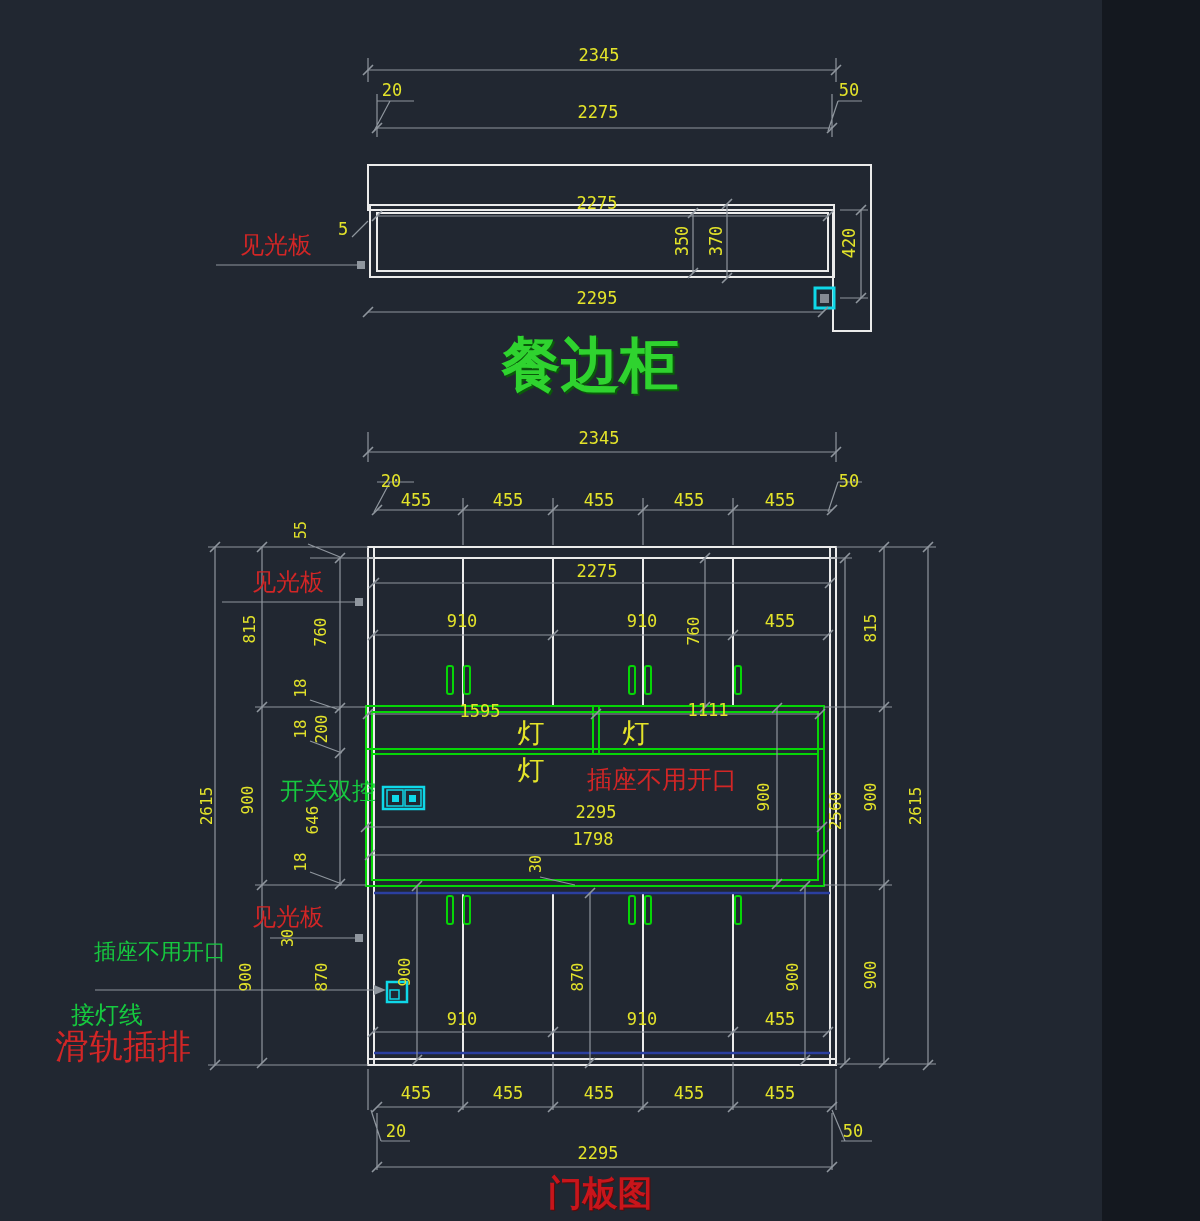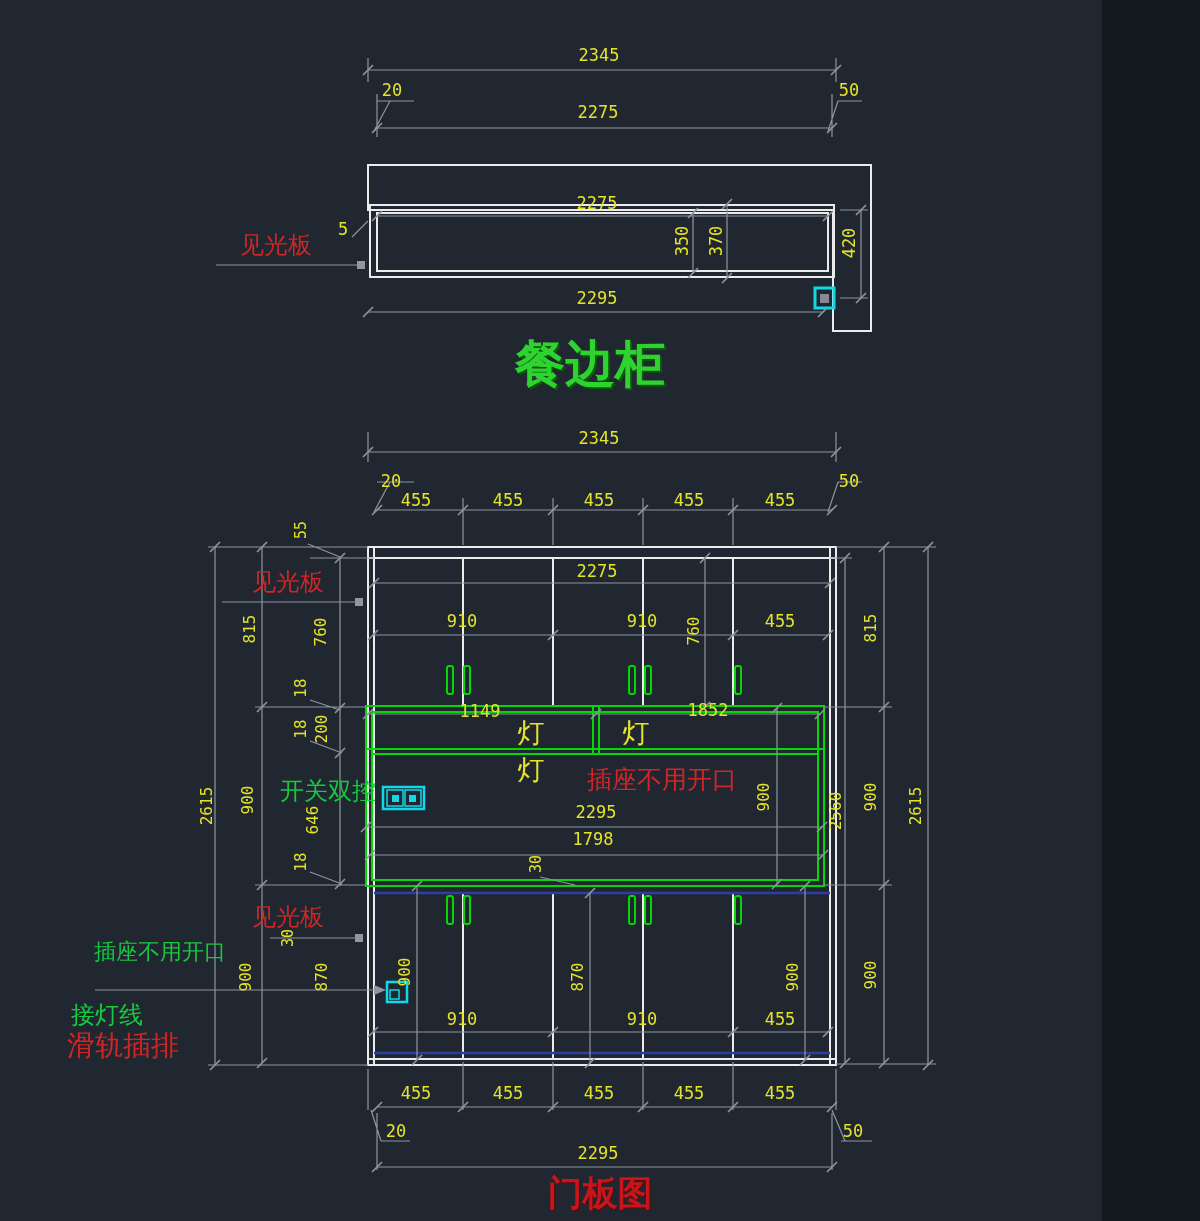--- a/index.html
+++ b/index.html
@@ -173,21 +173,21 @@
       <div class="ann" style="left: 392px; top: 90px;">20</div>
       <div class="ann" style="left: 598px; top: 112px;">2275</div>
       <div class="ann" style="left: 849px; top: 90px;">50</div>
       <div class="ann" style="left: 597px; top: 203px;">2275</div>
       <div class="ann" style="left: 343px; top: 229px;">5</div>
       <div class="ann c-red" style="left: 276px; top: 245px; font-size: 24px;">见光板</div>
       <div class="ann rot" style="left: 682px; top: 241px;">350</div>
       <div class="ann rot" style="left: 716px; top: 241px;">370</div>
       <div class="ann rot" style="left: 849px; top: 243px;">420</div>
       <div class="ann" style="left: 597px; top: 298px;">2295</div>
-      <div class="ann c-title-green" style="left: 590px; top: 364px; font-size: 50px;">餐边柜</div>
+      <div class="ann c-title-green" style="left: 590px; top: 364px; font-size: 59px;">餐边柜</div>
       <div class="ann" style="left: 599px; top: 438px;">2345</div>
       <div class="ann" style="left: 391px; top: 481px;">20</div>
       <div class="ann" style="left: 416px; top: 500px;">455</div>
       <div class="ann" style="left: 508px; top: 500px;">455</div>
       <div class="ann" style="left: 599px; top: 500px;">455</div>
       <div class="ann" style="left: 689px; top: 500px;">455</div>
       <div class="ann" style="left: 780px; top: 500px;">455</div>
       <div class="ann" style="left: 849px; top: 481px;">50</div>
       <div class="ann rot" style="left: 301px; top: 530px; font-size: 15px;">55</div>
       <div class="ann c-red" style="left: 288px; top: 582px; font-size: 24px;">见光板</div>
@@ -195,22 +195,22 @@
       <div class="ann" style="left: 462px; top: 621px;">910</div>
       <div class="ann" style="left: 642px; top: 621px;">910</div>
       <div class="ann" style="left: 780px; top: 621px;">455</div>
       <div class="ann rot" style="left: 321px; top: 632px; font-size: 16px;">760</div>
       <div class="ann rot" style="left: 250px; top: 629px; font-size: 16px;">815</div>
       <div class="ann rot" style="left: 694px; top: 631px; font-size: 16px;">760</div>
       <div class="ann rot" style="left: 871px; top: 628px; font-size: 16px;">815</div>
       <div class="ann rot" style="left: 301px; top: 688px; font-size: 16px;">18</div>
       <div class="ann rot" style="left: 301px; top: 729px; font-size: 16px;">18</div>
       <div class="ann rot" style="left: 322px; top: 729px; font-size: 16px;">200</div>
-      <div class="ann" style="left: 480px; top: 711px;">1149</div>
-      <div class="ann" style="left: 708px; top: 710px;">1852</div>
+      <div class="ann" style="left: 480px; top: 711px;">1595</div>
+      <div class="ann" style="left: 708px; top: 710px;">1111</div>
       <div class="ann c-yellow-cjk" style="left: 531px; top: 732px; font-size: 27px;">灯</div>
       <div class="ann c-yellow-cjk" style="left: 636px; top: 732px; font-size: 27px;">灯</div>
       <div class="ann c-yellow-cjk" style="left: 531px; top: 769px; font-size: 27px;">灯</div>
       <div class="ann c-red" style="left: 662px; top: 779px; font-size: 25px;">插座不用开口</div>
       <div class="ann c-green" style="left: 328px; top: 791px; font-size: 24px;">开关双控</div>
       <div class="ann rot" style="left: 248px; top: 800px; font-size: 16px;">900</div>
       <div class="ann rot" style="left: 764px; top: 797px; font-size: 16px;">900</div>
       <div class="ann rot" style="left: 871px; top: 797px; font-size: 16px;">900</div>
       <div class="ann rot" style="left: 313px; top: 820px; font-size: 16px;">646</div>
       <div class="ann" style="left: 596px; top: 812px;">2295</div>
@@ -226,21 +226,21 @@
       <div class="ann rot" style="left: 578px; top: 977px; font-size: 16px;">870</div>
       <div class="ann rot" style="left: 246px; top: 977px; font-size: 16px;">900</div>
       <div class="ann rot" style="left: 405px; top: 972px; font-size: 16px;">900</div>
       <div class="ann rot" style="left: 793px; top: 977px; font-size: 16px;">900</div>
       <div class="ann rot" style="left: 871px; top: 975px; font-size: 16px;">900</div>
       <div class="ann" style="left: 462px; top: 1019px;">910</div>
       <div class="ann" style="left: 642px; top: 1019px;">910</div>
       <div class="ann" style="left: 780px; top: 1019px;">455</div>
       <div class="ann c-green" style="left: 160px; top: 952px; font-size: 22px;">插座不用开口</div>
       <div class="ann c-green" style="left: 107px; top: 1015px; font-size: 24px;">接灯线</div>
-      <div class="ann c-red" style="left: 123px; top: 1046px; font-size: 28px;">滑轨插排</div>
+      <div class="ann c-red" style="left: 123px; top: 1046px; font-size: 34px;">滑轨插排</div>
       <div class="ann" style="left: 416px; top: 1093px;">455</div>
       <div class="ann" style="left: 508px; top: 1093px;">455</div>
       <div class="ann" style="left: 599px; top: 1093px;">455</div>
       <div class="ann" style="left: 689px; top: 1093px;">455</div>
       <div class="ann" style="left: 780px; top: 1093px;">455</div>
       <div class="ann" style="left: 396px; top: 1131px;">20</div>
       <div class="ann" style="left: 853px; top: 1131px;">50</div>
       <div class="ann" style="left: 598px; top: 1153px;">2295</div>
       <div class="ann c-title-red" style="left: 600px; top: 1192px; font-size: 35px;">门板图</div>
     </div>

